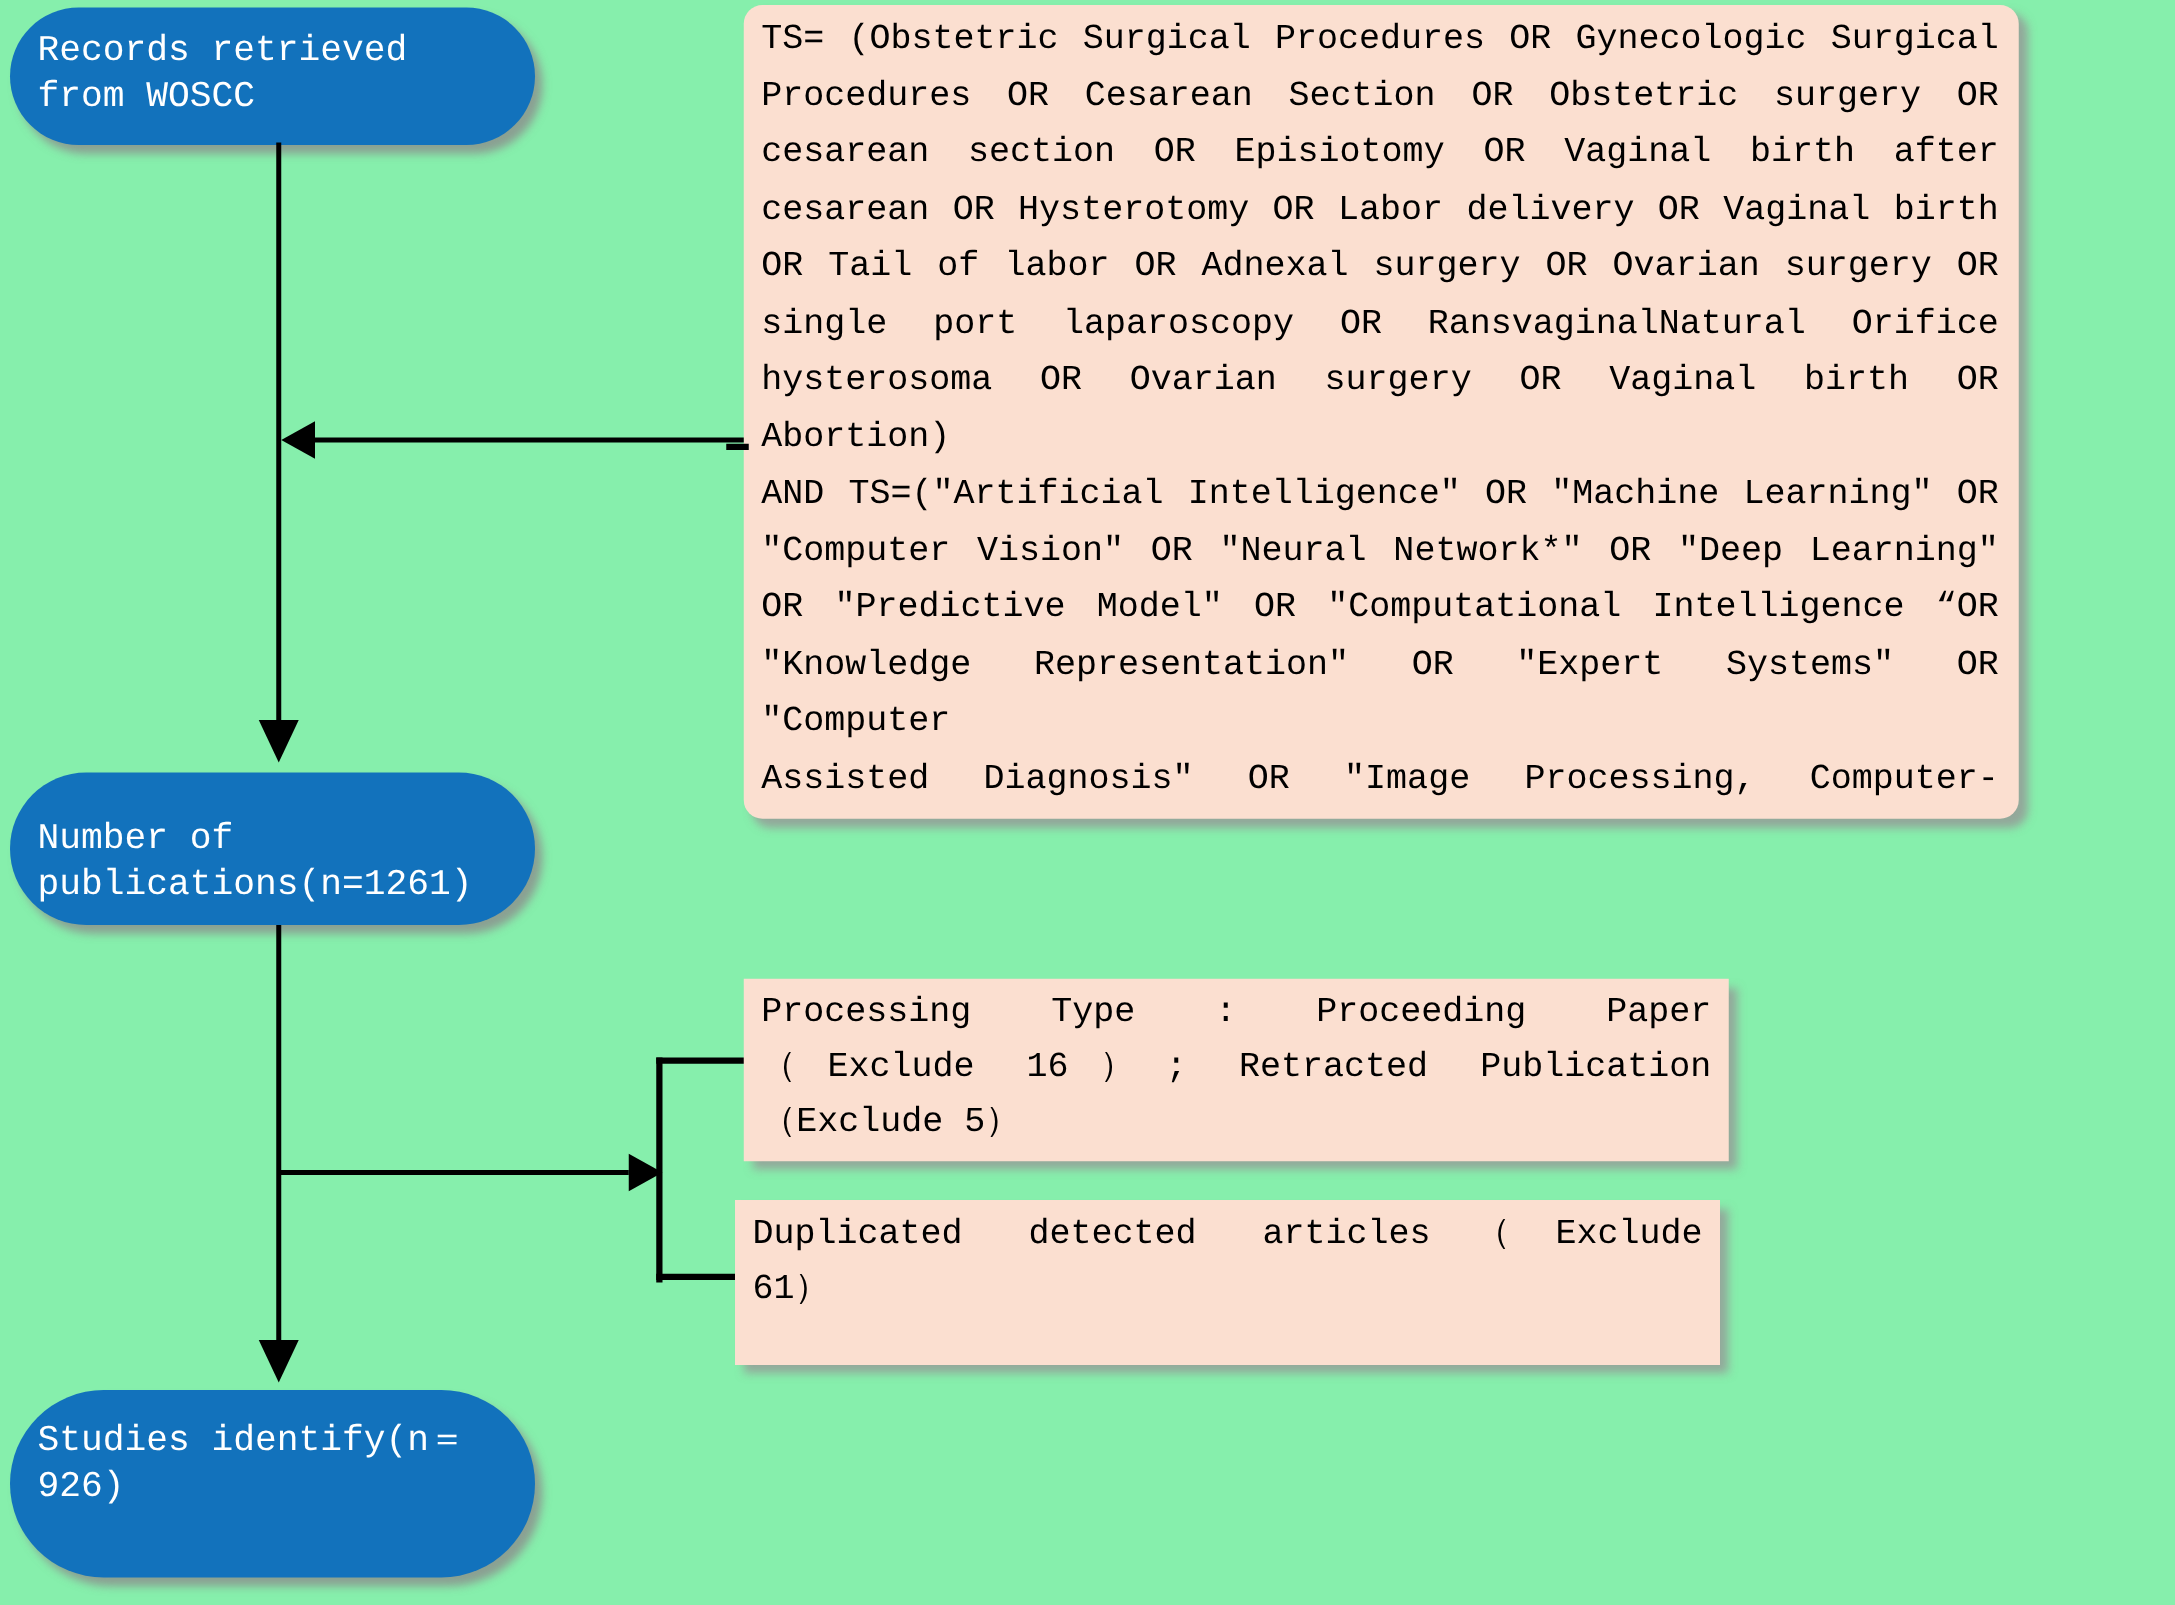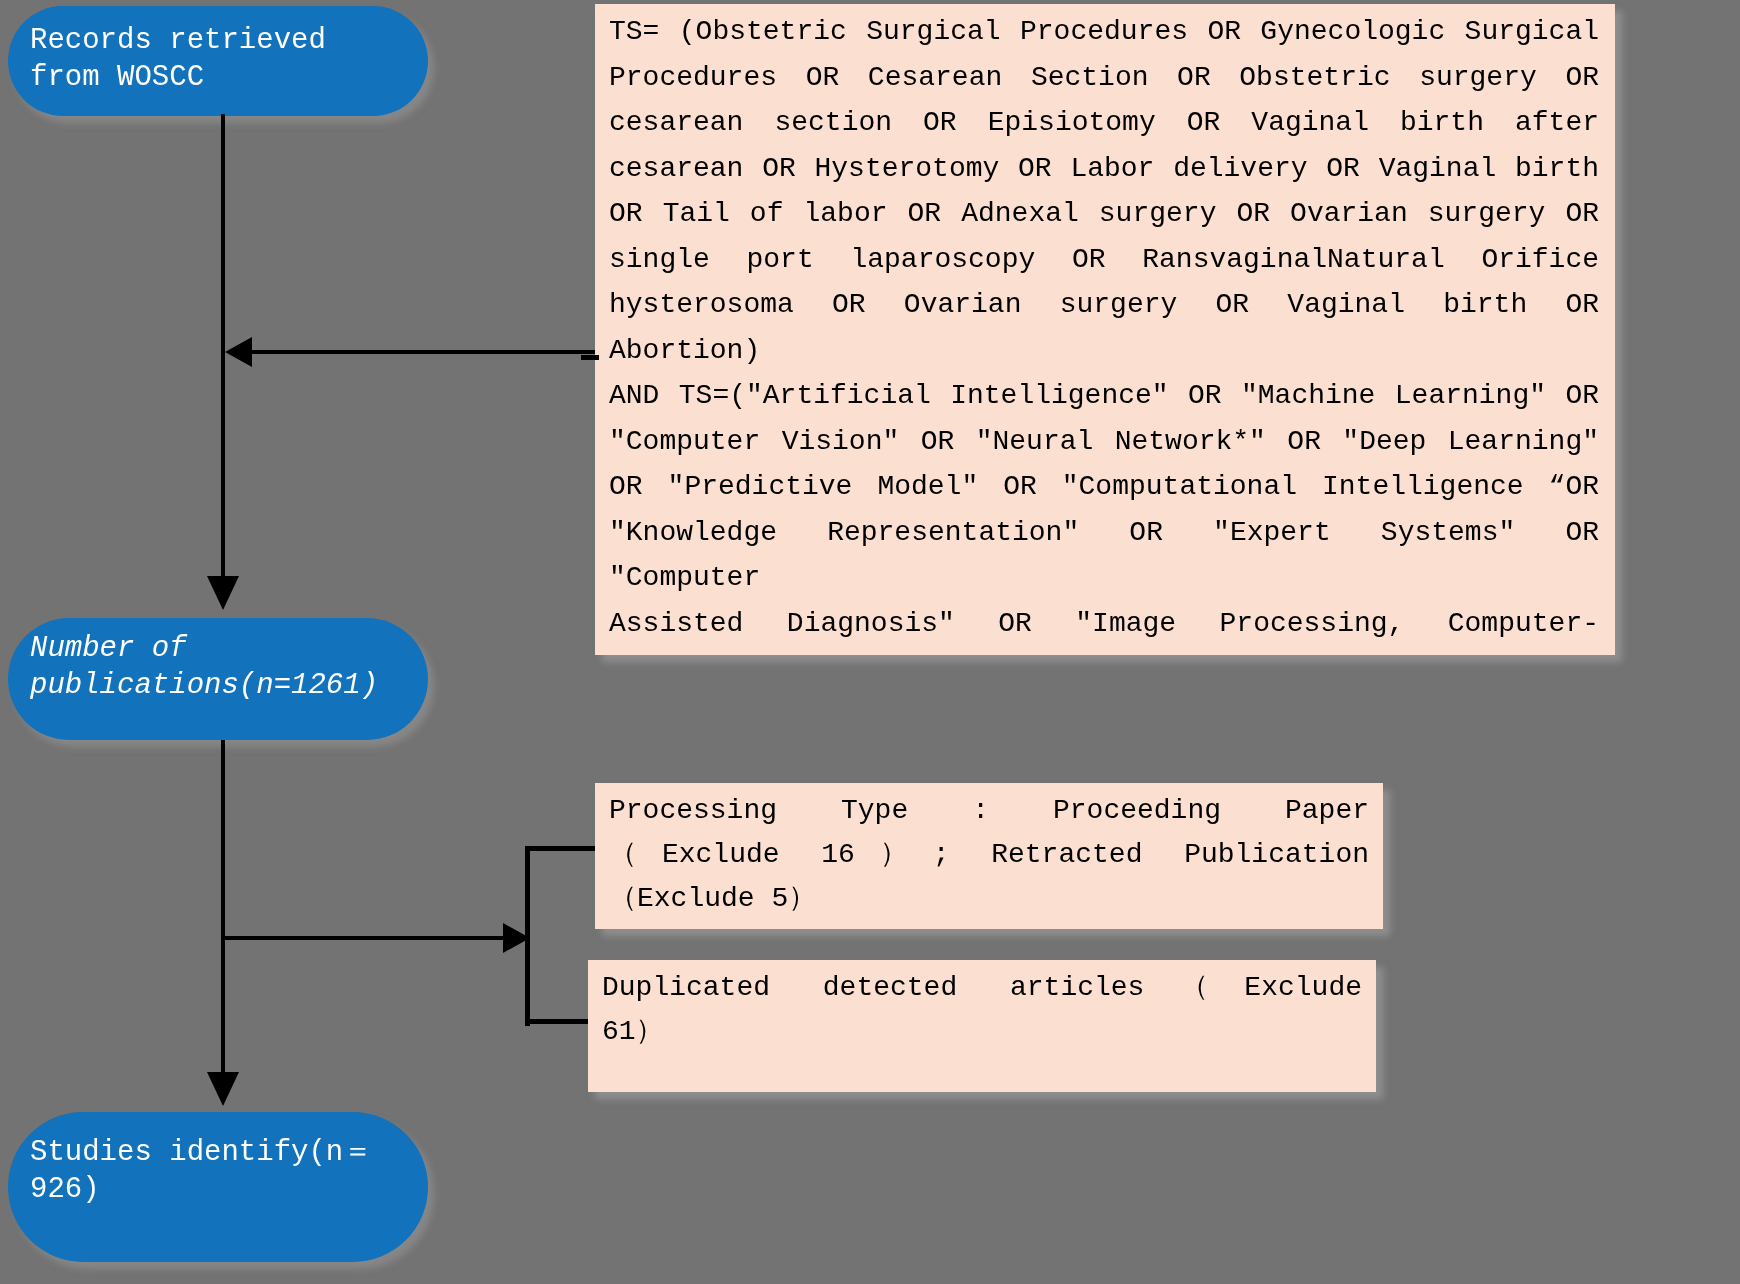--- a/index.html
+++ b/index.html
@@ -1,32 +1,32 @@
 <!DOCTYPE html>
 <html><head>
 <meta charset="utf-8">
 <style>
   html,body { margin:0; padding:0; background:#ffffff; }
   .canvas {
-    position:relative; width:1740px; height:1284px; background:#737373;
+    position:relative; width:1740px; height:1284px; background:#86efac;
     font-family:"Liberation Mono","DejaVu Sans Mono",monospace;
     overflow:hidden;
   }
   .pill {
     position:absolute; background:#1272BC; color:#ffffff;
     box-shadow:6px 7px 7px rgba(140,140,140,0.8);
     font-size:29px; line-height:37px;
   }
   .pill .pt { padding:16px 8px 0 22px; }
   .panel {
     position:absolute; background:#FBDFD0; color:#000000;
     box-shadow:7px 7px 7px rgba(150,150,150,0.8);
     font-size:28px;
   }
-  .qbox  { line-height:45.5px; padding:5px 16px 0 14px; }
+  .qbox  { line-height:45.5px; padding:5px 16px 0 14px;border-radius:15px; }
   .excl  { line-height:44px;   padding:6px 14px 0 14px; }
   .jl { text-align:justify; text-align-last:justify; }
   .ll { text-align:left; }
   .hline,.vline,.stub { position:absolute; background:#000000; }
   .arr { position:absolute; width:0; height:0; }
   .arr-down  { border-left:16px solid transparent; border-right:16px solid transparent; border-top:34px solid #000; }
   .arr-left  { border-top:15px solid transparent; border-bottom:15px solid transparent; border-right:27px solid #000; }
   .arr-right { border-top:15px solid transparent; border-bottom:15px solid transparent; border-left:27px solid #000; }
 </style>
 </head>
@@ -57,21 +57,21 @@
   </div>
 
   <div class="vline" style="left:221px; top:114px; width:4px; height:462px;"></div>
   <div class="arr arr-down" style="left:207px; top:576px;"></div>
 
   <div class="hline" style="left:252px; top:350px; width:343px; height:4px;"></div>
   <div class="stub" style="left:581px; top:355px; width:18px; height:5px;"></div>
   <div class="arr arr-left" style="left:225px; top:337px;"></div>
 
   <div class="pill" style="left:8px; top:618px; width:420px; height:122px; border-radius:61px;">
-    <div class="pt" style="padding-top:12px;font-style:italic;">
+    <div class="pt" style="padding-top:34px;">
       <div class="ll">Number of</div>
       <div class="ll">publications(n=1261)</div>
     </div>
   </div>
 
   <div class="vline" style="left:221px; top:740px; width:4px; height:334px;"></div>
   <div class="arr arr-down" style="left:207px; top:1072px;"></div>
 
   <div class="hline" style="left:223px; top:936px; width:280px; height:4px;"></div>
   <div class="arr arr-right" style="left:503px; top:923px;"></div>

